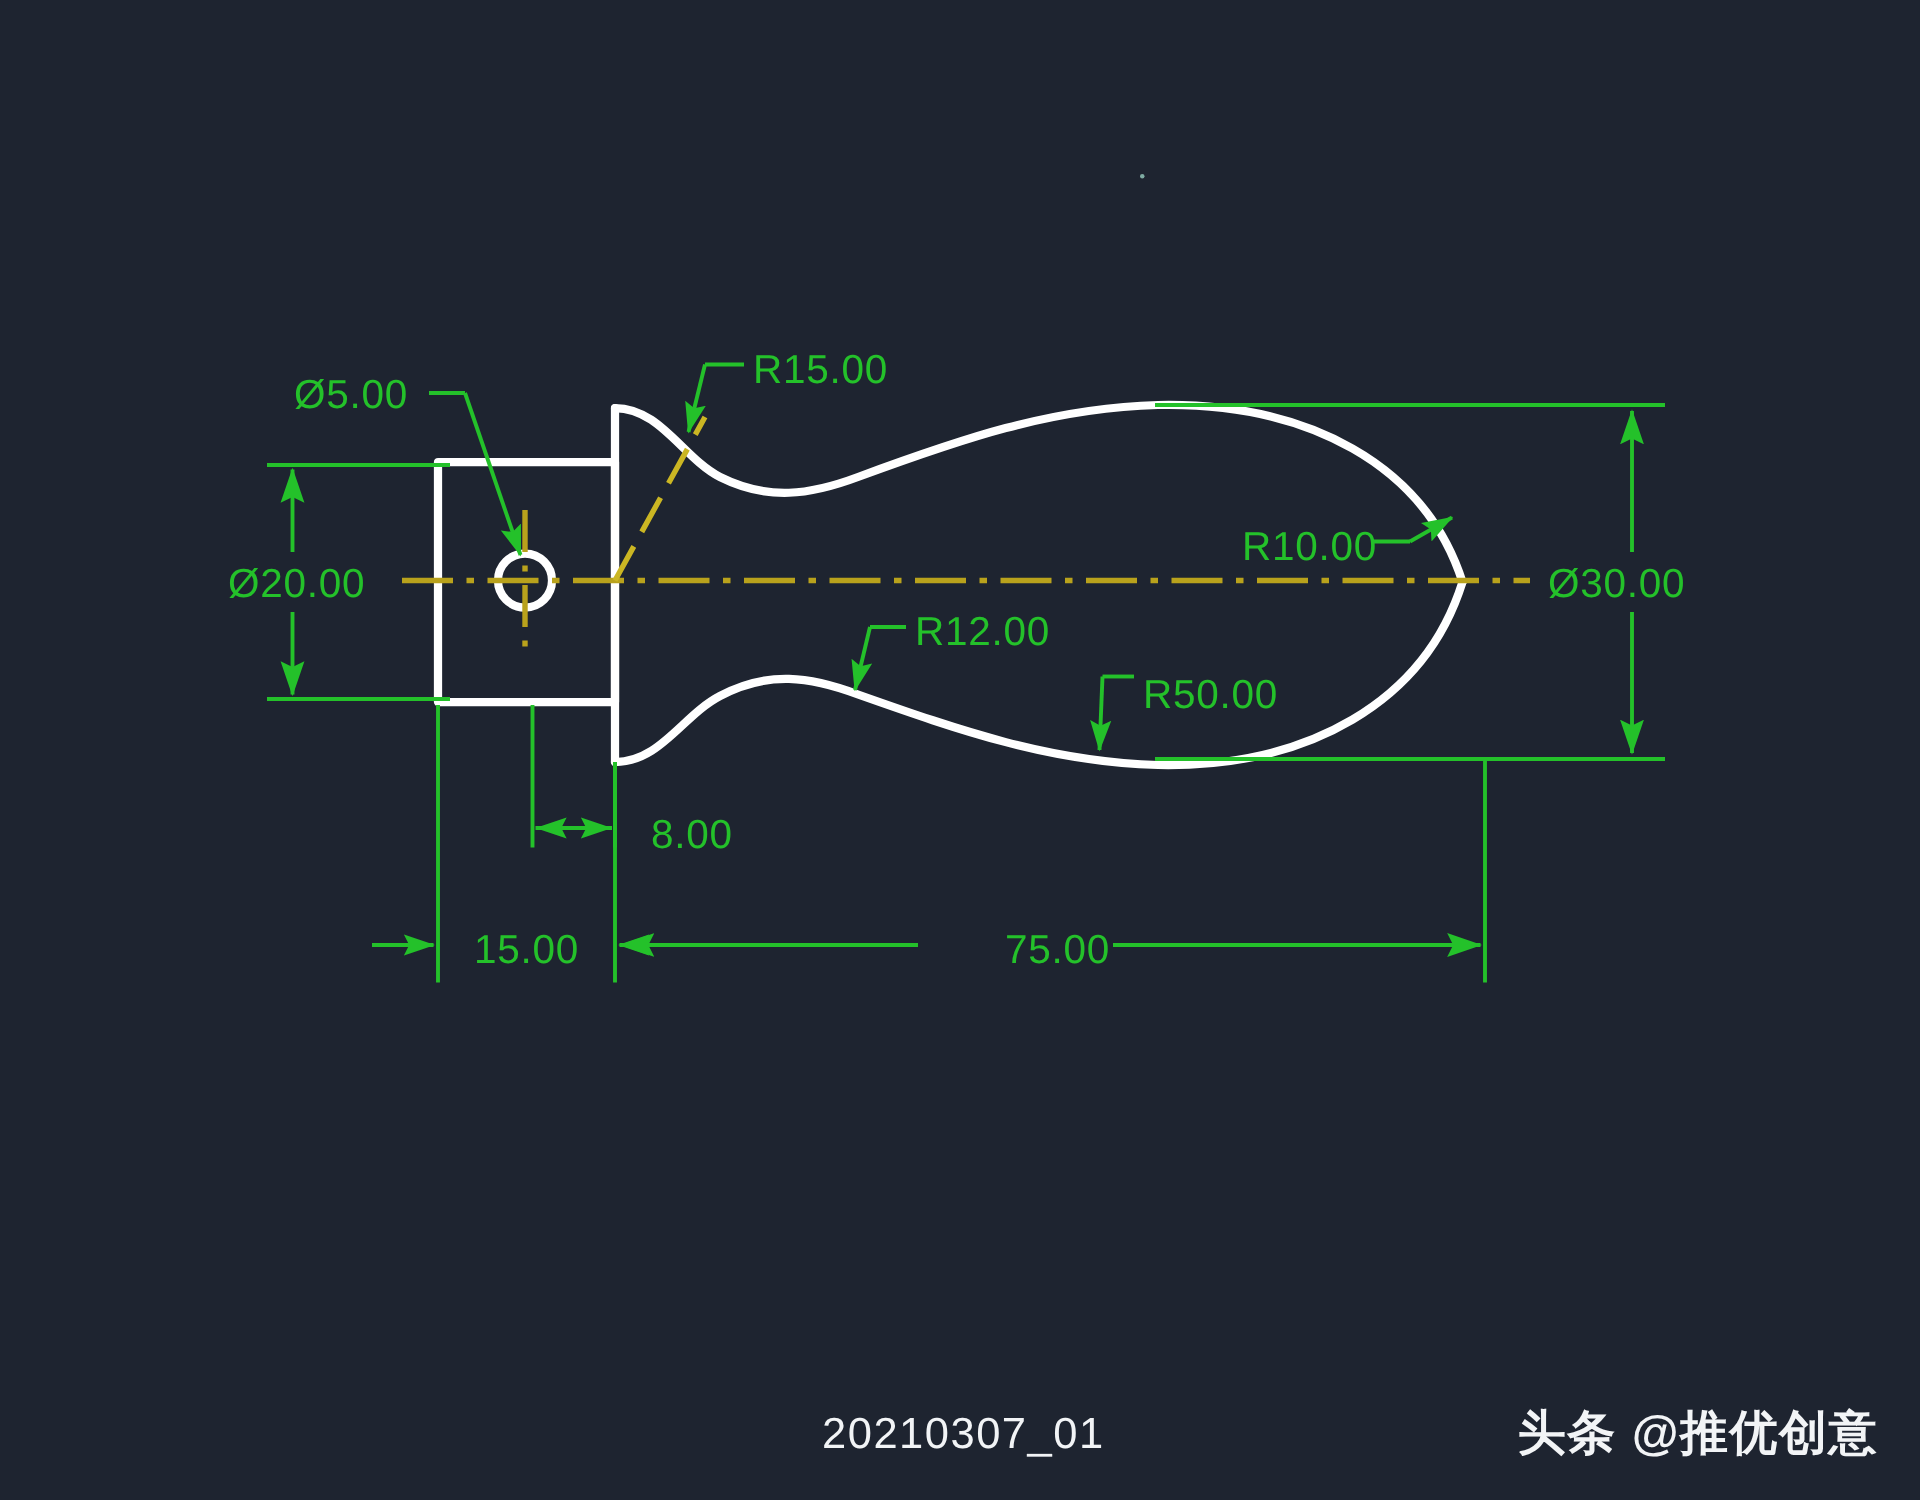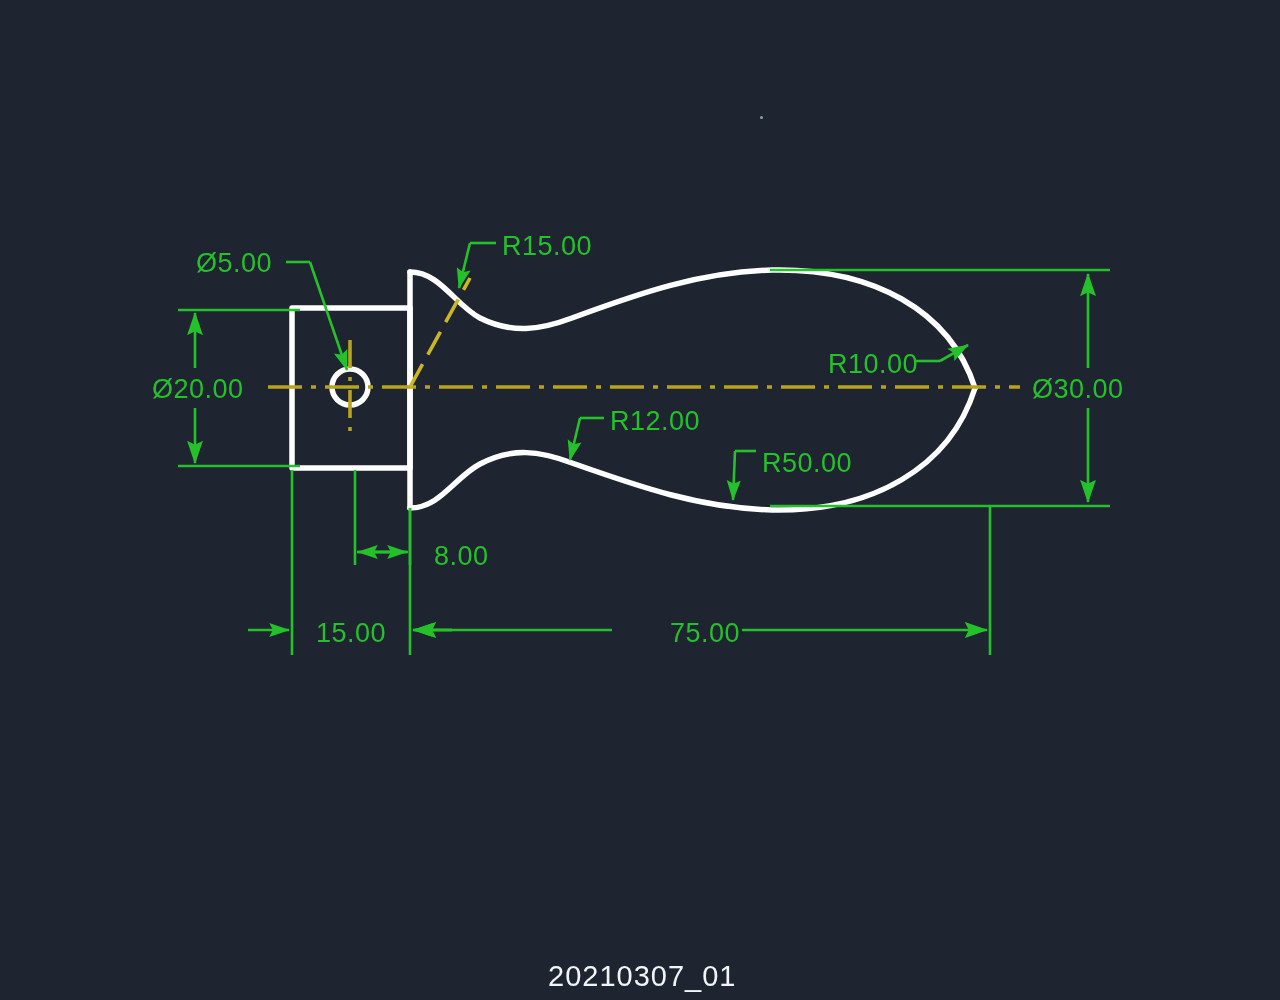--- a/index.html
+++ b/index.html
@@ -37,21 +37,20 @@
   .footer-text {
     position: absolute;
     font-family: "Liberation Sans", sans-serif;
     color: #f2f4f6;
     font-size: 29px;
     letter-spacing: 1px;
   }
   #file-label {
     left: 548px;
     top: 940px;
-    margin-top: 20px;
   }
   #brand-label {
     right: 28px;
     top: 934px;
     font-size: 32px;
     font-weight: bold;
     white-space: nowrap;
   }
   #watermark {
     position: absolute;
@@ -188,13 +187,14 @@
       <text class="dimtext" x="434" y="565">8.00</text>
 
       <text class="dimtext" x="316" y="642">15.00</text>
 
       <text class="dimtext" x="670" y="642">75.00</text>
     </g>
   </svg>
 
   <div class="footer-text" id="file-label">20210307_01</div>
 
+  <div class="footer-text" id="brand-label">头条 @推优创意</div>
 </div>
 
 </body></html>

